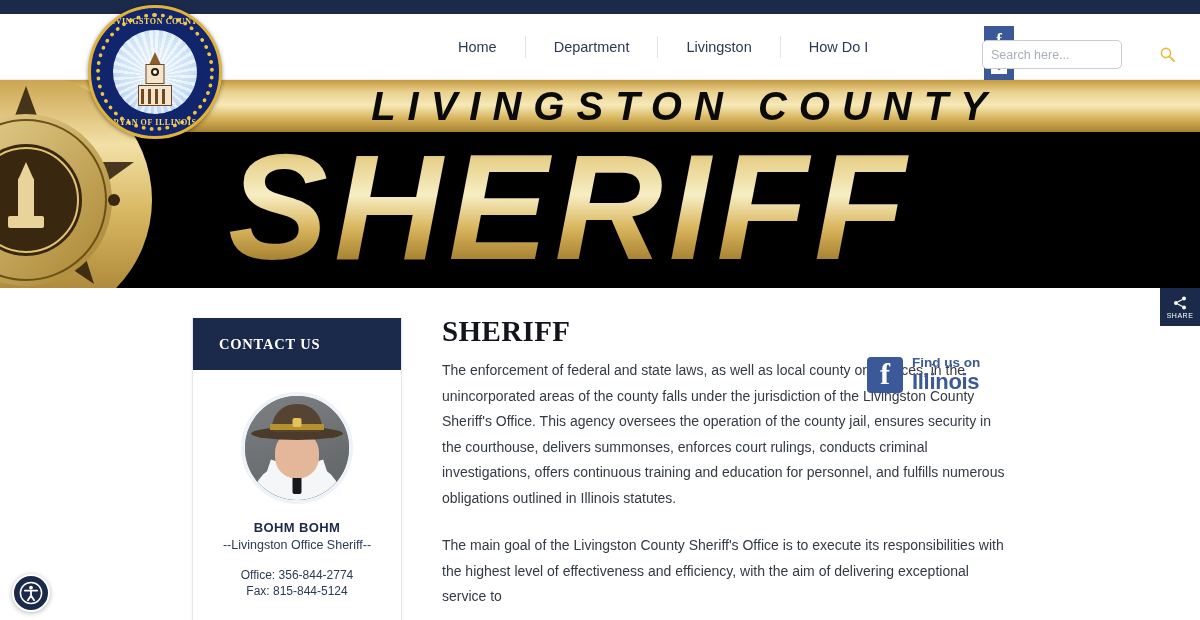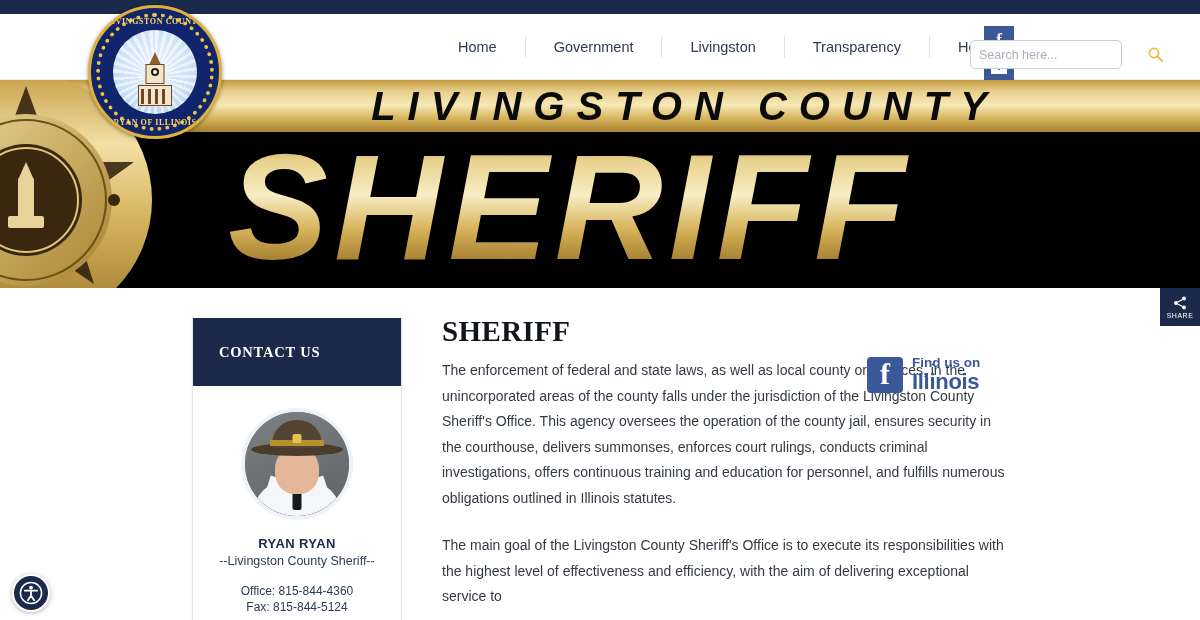--- a/index.html
+++ b/index.html
@@ -132,21 +132,21 @@
     color: #fff;
     cursor: pointer;
     margin-bottom: 2px;
   }
   .soc-btn.fb { font-family: "Liberation Serif", serif; font-weight: bold; font-size: 17px; }
   .soc-btn.mail svg { display: block; }
 
   .searchwrap {
     position: absolute;
     right: 78px; top: 26px;
-    width: 152px; height: 29px;
+    width: 140px; height: 29px;
     border: 1px solid #c9cdd4;
     border-radius: 5px;
     background: #fff;
     display: flex; align-items: center;
   }
   .searchwrap input {
     border: none; outline: none;
     flex: 1;
     font-size: 12.5px;
     color: #6d7480;
@@ -215,21 +215,21 @@
     position: absolute;
     left: 192px; top: 30px;
     width: 210px;
     background: #fff;
     border: 1px solid #e4e7ec;
     border-top: none;
     box-shadow: 0 1px 3px rgba(0,0,0,.07);
   }
   .sidebar-head {
     background: #1b2a4a;
-    height: 68px;
+    height: 52px;
     display: flex; align-items: center;
     padding-left: 26px;
     color: #fff;
     font-family: "Liberation Serif", serif;
     font-size: 14.5px;
     font-weight: bold;
     letter-spacing: .8px;
   }
   .sidebar-body { padding: 22px 12px 14px; text-align: center; }
   .avatar {
@@ -380,23 +380,22 @@
           <div class="ch-cols"></div>
         </div>
       </div>
       <div class="seal-text-top">LIVINGSTON COUNTY</div>
       <div class="seal-text-bot">RYAN OF ILLINOIS</div>
     </div>
   </div>
 
   <nav class="nav">
     <div class="nav-item">Home</div>
-    <div class="nav-item">Government</div>
+    <div class="nav-item">Department</div>
     <div class="nav-item">Livingston</div>
-    <div class="nav-item">Transparency</div>
     <div class="nav-item">How Do I</div>
   </nav>
 
   <div class="social">
     <div class="soc-btn fb">f</div>
     <div class="soc-btn mail">
       <svg width="18" height="13" viewBox="0 0 18 13">
         <rect x="0.5" y="0.5" width="17" height="12" fill="#fff" stroke="#3b5998"></rect>
         <path d="M0.5 0.5 L9 7.5 L17.5 0.5" fill="none" stroke="#3b5998" stroke-width="1.2"></path>
       </svg>
@@ -458,23 +457,23 @@
         <div class="av-shirt"></div>
         <div class="av-collarL"></div>
         <div class="av-collarR"></div>
         <div class="av-tie"></div>
         <div class="av-face"></div>
         <div class="av-hatbrim"></div>
         <div class="av-hatcrown"></div>
         <div class="av-hatband"></div>
         <div class="av-hatbadge"></div>
       </div>
-      <div class="sb-name">RYAN RYAN</div>
-      <div class="sb-title">--Livingston County Sheriff--</div>
-      <div class="sb-line">Office: 815-844-4360</div>
+      <div class="sb-name">BOHM BOHM</div>
+      <div class="sb-title">--Livingston Office Sheriff--</div>
+      <div class="sb-line">Office: 356-844-2774</div>
       <div class="sb-line">Fax: 815-844-5124</div>
       <div class="sb-gap"></div>
     </div>
   </aside>
 
   <main class="main">
 
     <h1 class="page-title">SHERIFF</h1>
 
     <p class="para">The enforcement of federal and state laws, as well as local county ordinances, in the unincorporated areas of the county falls under the jurisdiction of the Livingston County Sheriff's Office. This agency oversees the operation of the county jail, ensures security in the courthouse, delivers summonses, enforces court rulings, conducts criminal investigations, offers continuous training and education for personnel, and fulfills numerous obligations outlined in Illinois statutes.</p>

